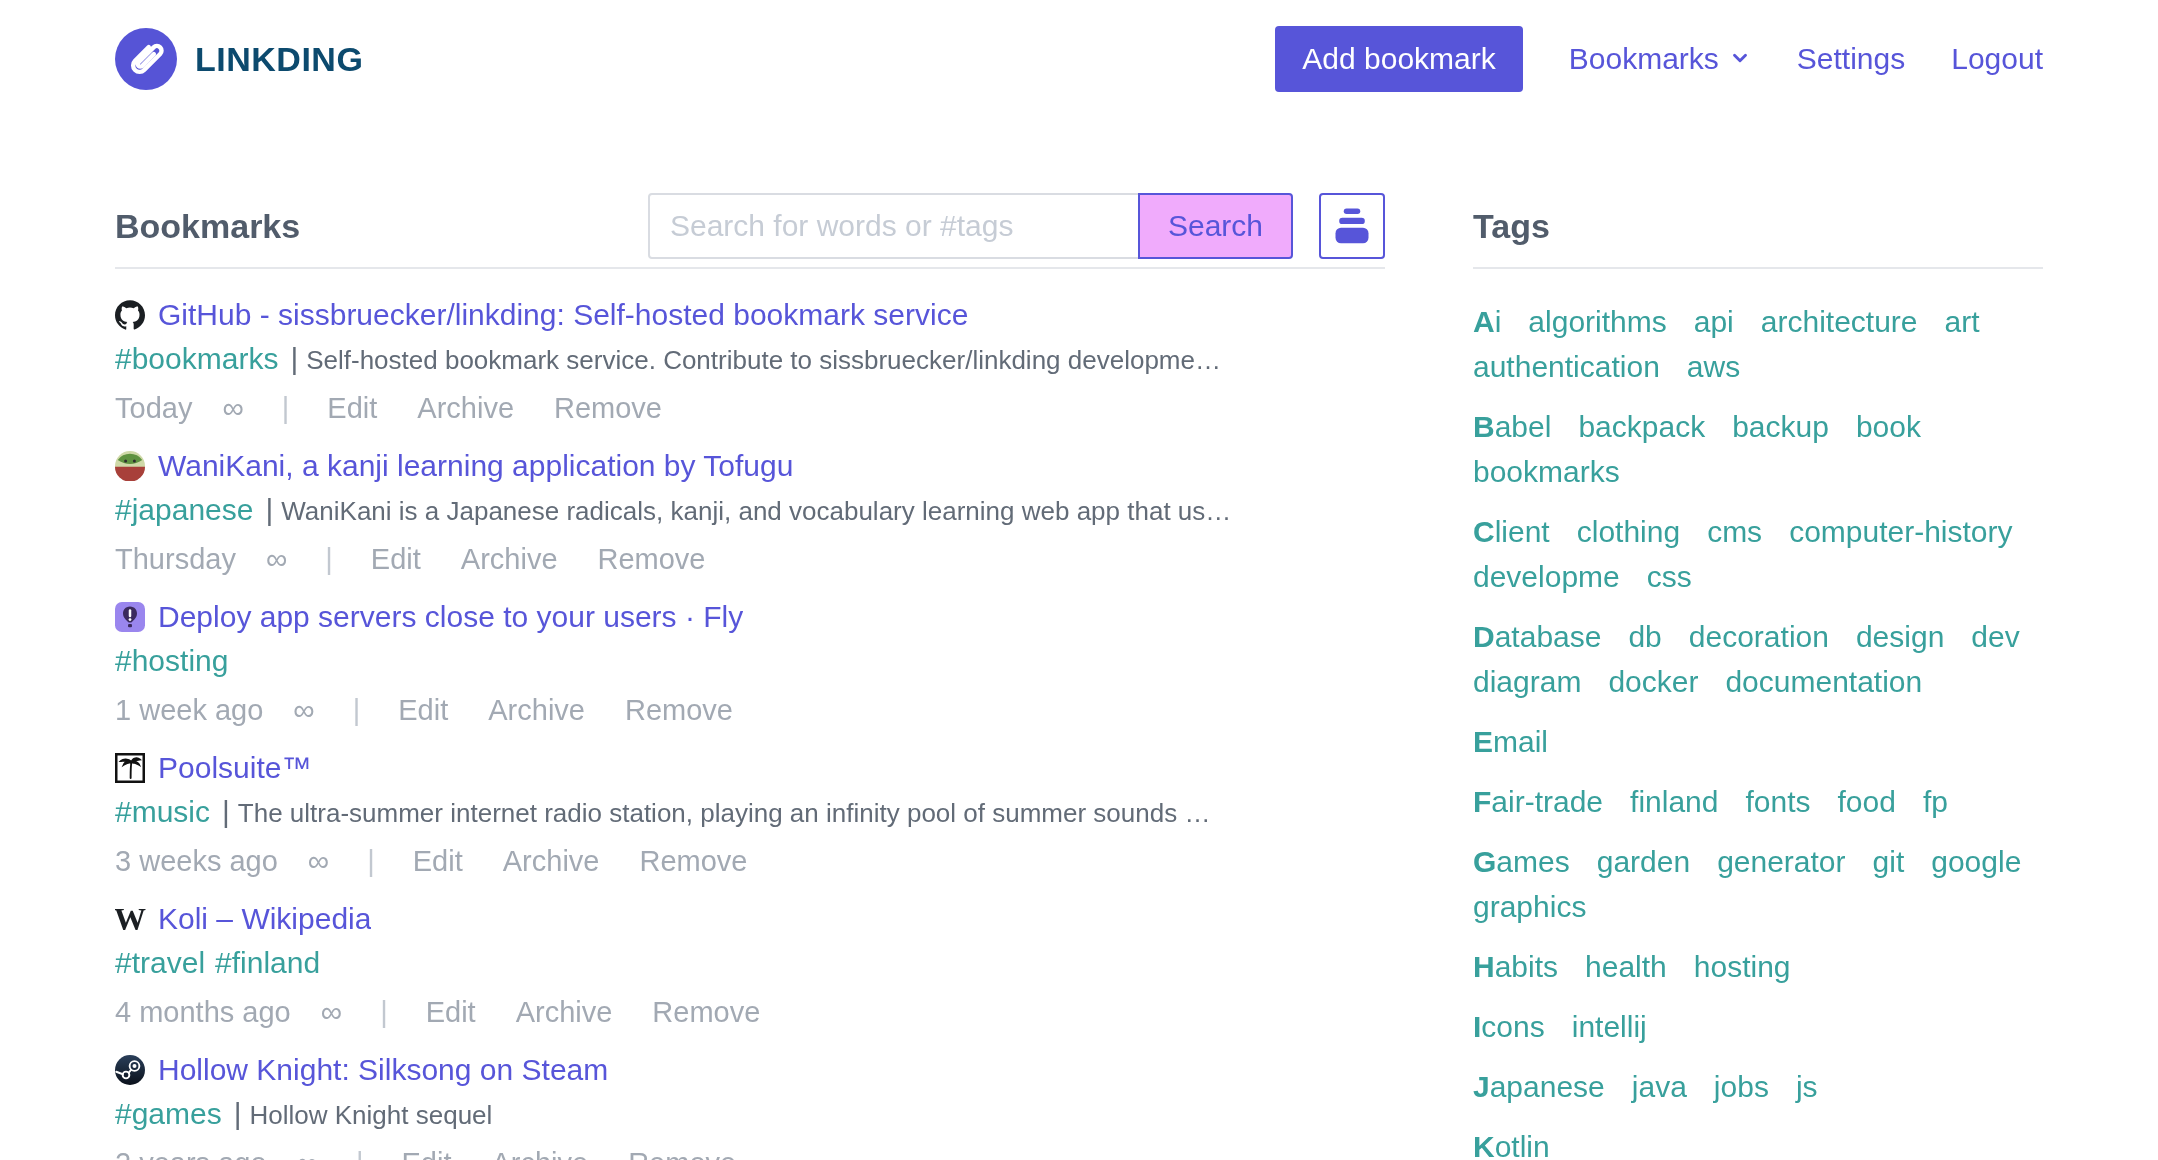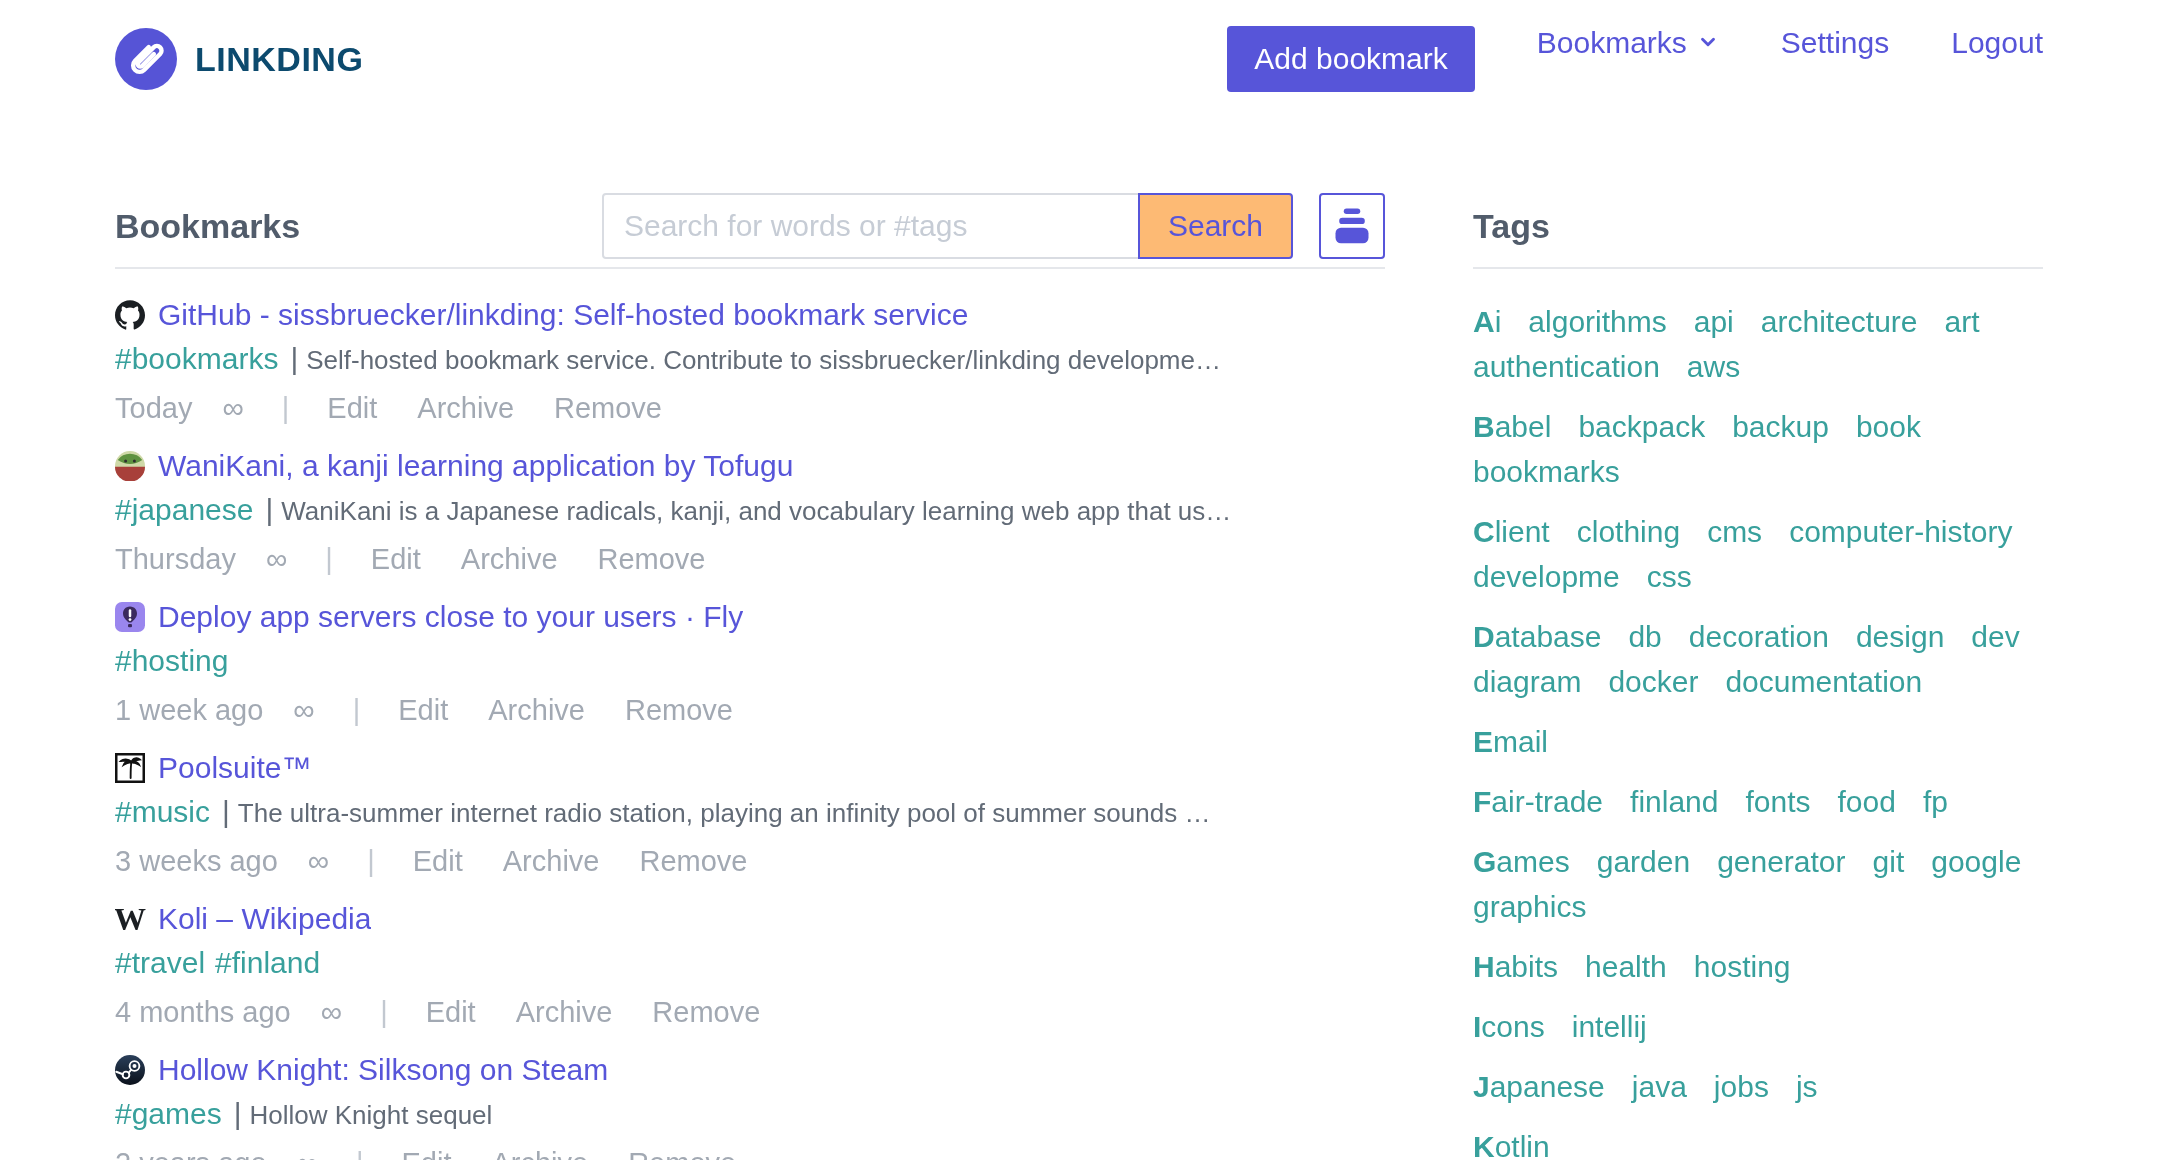--- a/index.html
+++ b/index.html
@@ -5,40 +5,40 @@
   * { box-sizing: border-box; margin: 0; padding: 0; }
   html,body { width: 2158px; height: 1160px; overflow: hidden; background: #fff;
     font-family: "Liberation Sans", sans-serif; color: #3b4351; }
 
   
   .app-header { display: flex; align-items: center; justify-content: space-between;
     padding: 26px 115px 0 115px; }
   .brand { display: flex; align-items: center; text-decoration: none; }
   .brand-logo { width: 62px; height: 62px; display: block; }
   .brand-name { font-size: 34px; font-weight: 700; color: #0c4a6e; margin-left: 18px; letter-spacing: .5px; }
-  .header-nav { display: flex; align-items: flex-start; gap: 62px; }
+  .header-nav { display: flex; align-items: center; gap: 46px; }
   .btn-primary { background: #5755d9; color: #fff; border: none; border-radius: 4px;
     height: 66px; padding: 0 27px; font-size: 30px; font-family: inherit; cursor: pointer; }
   .nav-link { color: #5755d9; font-size: 30px; text-decoration: none; display: flex; align-items: center; gap: 10px; }
 
   
   .main { display: flex; padding: 0 115px; margin-top: 95px; }
   .col-bookmarks { flex: 1; min-width: 0; }
   .col-tags { width: 570px; margin-left: 88px; flex: none; }
   .panel-header { display: flex; align-items: center; justify-content: space-between;
     min-height: 82px; border-bottom: 2px solid #e5e7eb; padding-bottom: 2px; }
   .panel-title { font-size: 34px; font-weight: 700; color: #515c6b; }
 
   
   .search-area { display: flex; align-items: center; }
-  .search-input { width: 538px; height: 66px; border: 2px solid #d9dce2; border-radius: 4px 0 0 4px;
+  .search-input { width: 492px; height: 66px; border: 2px solid #d9dce2; border-radius: 4px 0 0 4px;
     font-size: 30px; font-family: inherit; padding: 0 20px; color: #1d4ed8; outline: none; }
   .search-input::placeholder { color: #c6ccd5; }
   .search-btn { height: 66px; padding: 12px 28px; font-size: 30px; font-family: inherit;
-    color: #5755d9; background: #fdba74; border: 2px solid #5755d9; border-radius: 0 4px 4px 0;
+    color: #5755d9; background: #f0abfc; border: 2px solid #5755d9; border-radius: 0 4px 4px 0;
     margin-left: -2px; cursor: pointer; }
   .archive-btn { width: 66px; height: 66px; margin-left: 26px; background: #fff;
     border: 2px solid #5755d9; border-radius: 4px; display: flex; align-items: center;
     justify-content: center; cursor: pointer; }
 
   
   .bookmark-list { list-style: none; margin-top: 24px; }
   .bm-item { margin-bottom: 14px; }
   .bm-row { line-height: 44px; white-space: nowrap; overflow: hidden; text-overflow: ellipsis; }
   .bm-title-row { display: flex; align-items: center; }

